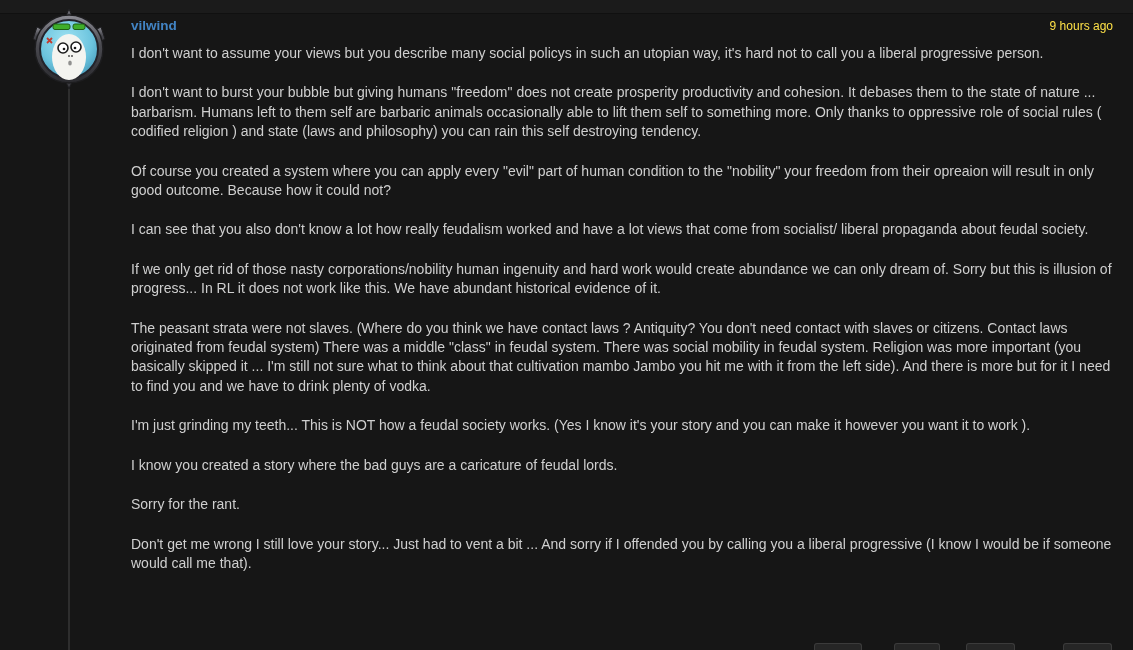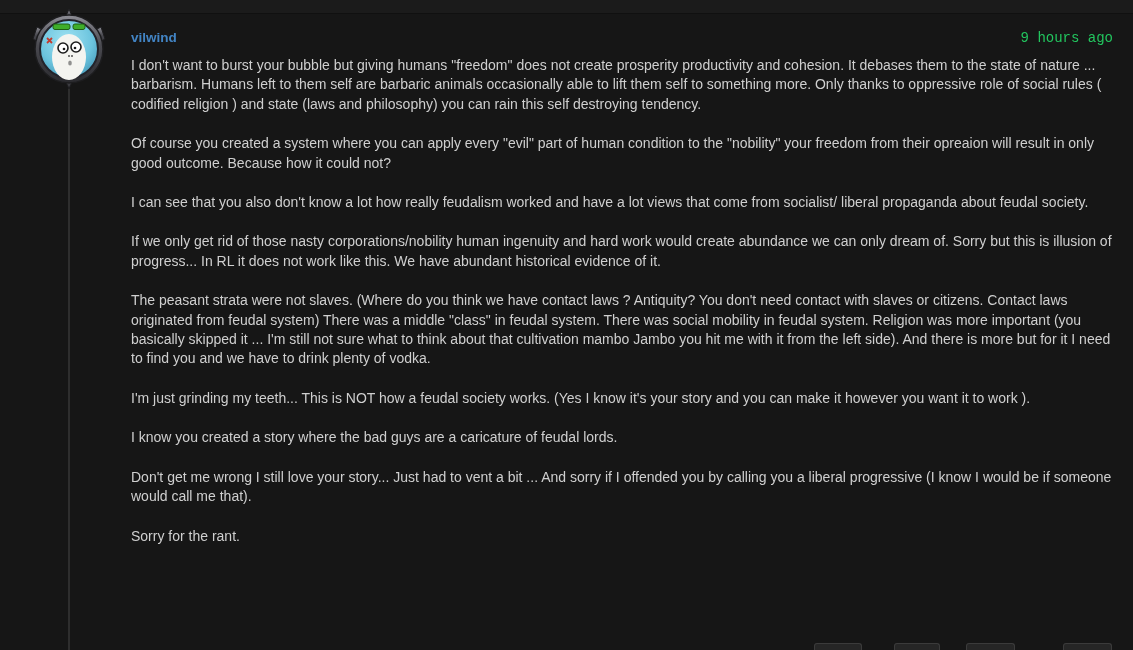--- a/index.html
+++ b/index.html
@@ -41,34 +41,33 @@
   .comment-body {
     position: absolute;
     left: 131px;
     top: 0;
     width: 982px;
   }
   .comment-header {
     display: flex;
     justify-content: space-between;
     align-items: baseline;
-    padding-top: 30px;
+    padding-top: 18px;
     height: 18px;
   }
   .username {
     color: #4284c4;
     font-size: 13.5px;
     font-weight: bold;
     text-decoration: none;
     cursor: pointer;
   }
   .timestamp {
-    color: #22c55e;
-    font-size: 14px;
-    font-family: Liberation Mono, monospace;
+    color: #fde047;
+    font-size: 12px;
   }
   .paragraphs p {
     color: #cfcfcf;
     font-size: 14px;
     line-height: 19.4px;
     margin: 0 0 20px 0;
   }
   .paragraphs p:first-child {
     margin-top: 8px;
   }
@@ -134,29 +133,30 @@
       <path d="M18 29 l5 5 M23 29 l-5 5" stroke="#c23a2e" stroke-width="1.8"></path>
     </svg>
   </div>
 
   <div class="comment-body">
     <div class="comment-header">
       <a class="username">vilwind</a>
       <span class="timestamp">9 hours ago</span>
     </div>
     <div class="paragraphs">
+        <p>I don't want to assume your views but you describe many social policys in such an utopian way, it's hard not to call you a liberal progressive person.</p>
         <p>I don't want to burst your bubble but giving humans "freedom" does not create prosperity productivity and cohesion. It debases them to the state of nature ... barbarism. Humans left to them self are barbaric animals occasionally able to lift them self to something more. Only thanks to oppressive role of social rules ( codified religion ) and state (laws and philosophy) you can rain this self destroying tendency.</p>
         <p>Of course you created a system where you can apply every "evil" part of human condition to the "nobility" your freedom from their opreaion will result in only good outcome. Because how it could not?</p>
         <p>I can see that you also don't know a lot how really feudalism worked and have a lot views that come from socialist/ liberal propaganda about feudal society.</p>
         <p>If we only get rid of those nasty corporations/nobility human ingenuity and hard work would create abundance we can only dream of. Sorry but this is illusion of progress... In RL it does not work like this. We have abundant historical evidence of it.</p>
         <p>The peasant strata were not slaves. (Where do you think we have contact laws ? Antiquity? You don't need contact with slaves or citizens. Contact laws originated from feudal system) There was a middle "class" in feudal system. There was social mobility in feudal system. Religion was more important (you basically skipped it ... I'm still not sure what to think about that cultivation mambo Jambo you hit me with it from the left side). And there is more but for it I need to find you and we have to drink plenty of vodka.</p>
         <p>I'm just grinding my teeth... This is NOT how a feudal society works. (Yes I know it's your story and you can make it however you want it to work ).</p>
         <p>I know you created a story where the bad guys are a caricature of feudal lords.</p>
+        <p>Sorry for the rant.</p>
         <p>Don't get me wrong I still love your story... Just had to vent a bit ... And sorry if I offended you by calling you a liberal progressive (I know I would be if someone would call me that).</p>
-        <p>Sorry for the rant.</p>
       </div>
   </div>
 
   <div class="action-stubs">
     <div class="stub stub-1"></div>
     <div class="stub stub-2"></div>
     <div class="stub stub-3"></div>
     <div class="stub stub-4"></div>
   </div>
 

